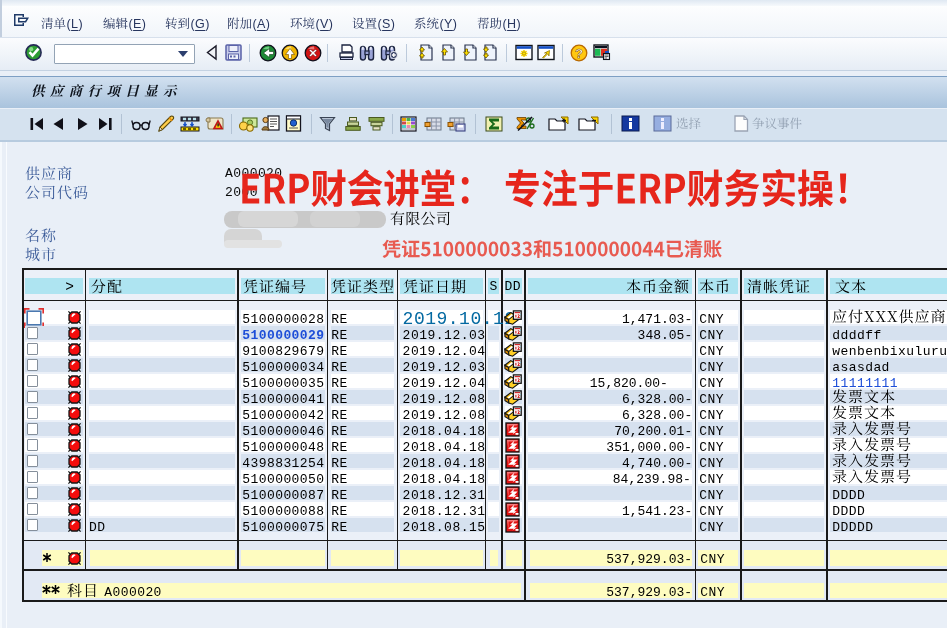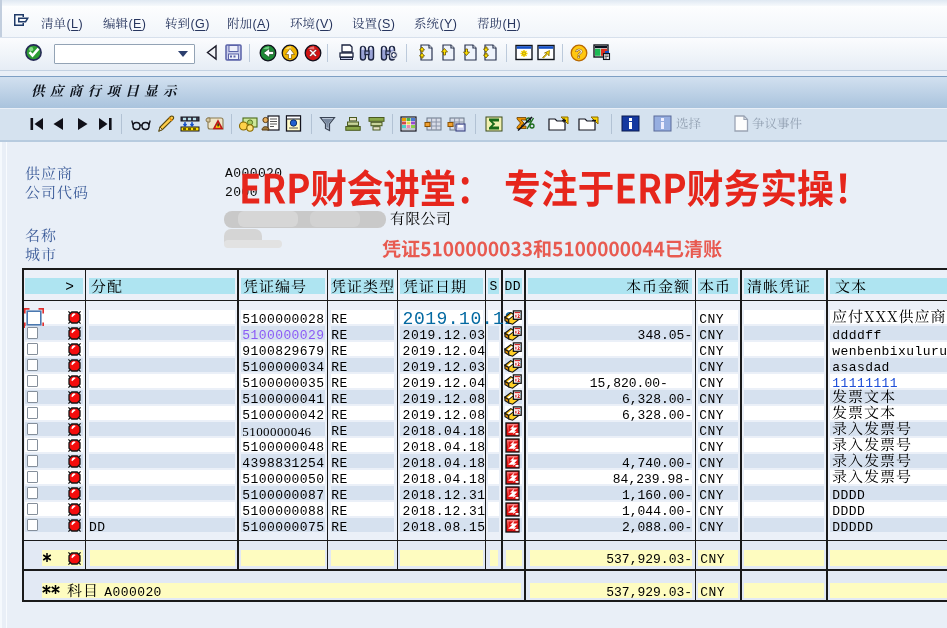--- a/index.html
+++ b/index.html
@@ -490,20 +490,21 @@
 <path d="M0.8 7.2 L6.8 2.6 10.4 4.8 4.6 9.6 Z" fill="#f5b800" stroke="#141414" stroke-width="1.1"></path>
 <path d="M0.8 7.2 L4.6 9.6 4.9 13 1 10.6 Z" fill="#d88a00" stroke="#141414" stroke-width="1.1"></path>
 <path d="M4.6 9.6 L10.4 4.8 15.4 7.6 15.2 9.2 8.6 14.2 4.9 13 Z" fill="#ffcf26" stroke="#141414" stroke-width="1.1"></path>
 <path d="M3.4 7.4 L7.6 4.1 9.3 5.2 5.2 8.5 Z" fill="#fff"></path>
 <rect x="9.4" y="0.9" width="7.8" height="8.4" fill="#fff" stroke="#141414" stroke-width="1.3"></rect>
 <rect x="10.6" y="2.1" width="5.4" height="1.1" fill="#cc1212"></rect>
 <path d="M11.9 4.7 v2.9" stroke="#cc1212" stroke-width="1.1"></path>
 <path d="M13.7 4.9 h1.3 q0.6 0.7 0 1.3 l-1.3 1.2 h2.1" stroke="#cc1212" stroke-width="1" fill="none"></path>
 <path d="M15.9 4.2 l0.8 0.8" stroke="#7ad0e8" stroke-width="1"></path>
 </svg>
+<div style="position:absolute;left:527.8px;top:312.0px;width:164.4px;text-align:right;font-family:'Liberation Mono',monospace;font-size:13px;color:#000;line-height:15px;white-space:pre;">1,471.03-</div>
 <div style="position:absolute;left:699.3px;top:312.0px;font-family:'Liberation Mono',monospace;font-size:13px;color:#000;letter-spacing:0.42px;font-weight:normal;line-height:15px;white-space:pre;">CNY</div>
 <svg style="position:absolute;left:832.4px;top:310.3px;overflow:visible" width="122" height="17" viewBox="0 0 122 17">
       <g transform="translate(0,12.00)">
         <path d="M7.154999999999999 -8.37 6.915 -8.28C7.59 -6.915 8.295 -4.83 8.235 -3.255C9.285 -2.19 10.185 -5.13 7.154999999999999 -8.37ZM4.4399999999999995 -7.6049999999999995 4.2 -7.515C4.935 -6.09 5.67 -3.915 5.595 -2.25C6.645 -1.14 7.574999999999999 -4.2 4.4399999999999995 -7.6049999999999995ZM6.825 -12.705 6.675 -12.57C7.26 -12.059999999999999 8.04 -11.16 8.295 -10.455C9.36 -9.84 10.035 -11.895 6.825 -12.705ZM13.305 -7.92 11.625 -8.504999999999999C11.174999999999999 -6.3149999999999995 10.185 -2.6999999999999997 9.195 -0.135H2.835L2.9699999999999998 0.315H13.785C13.995 0.315 14.129999999999999 0.24 14.174999999999999 0.075C13.68 -0.40499999999999997 12.87 -1.05 12.87 -1.05L12.15 -0.135H9.51C10.83 -2.5949999999999998 12.105 -5.76 12.735 -7.725C13.065 -7.694999999999999 13.245 -7.755 13.305 -7.92ZM13.035 -11.205 12.285 -10.245H3.48L2.34 -10.754999999999999V-6.39C2.34 -3.78 2.16 -1.1099999999999999 0.615 1.02L0.84 1.185C3.12 -0.8999999999999999 3.3 -3.96 3.3 -6.404999999999999V-9.81H13.995C14.205 -9.81 14.37 -9.885 14.399999999999999 -10.049999999999999C13.875 -10.53 13.035 -11.205 13.035 -11.205Z M21.805 -6.72 21.625 -6.614999999999999C22.42 -5.685 23.425 -4.215 23.695 -3.105C24.79 -2.28 25.555 -4.694999999999999 21.805 -6.72ZM26.755 -12.389999999999999V-8.7H20.665L20.785 -8.265H26.755V-0.525C26.755 -0.255 26.665 -0.135 26.29 -0.135C25.855 -0.135 23.62 -0.3 23.62 -0.3V-0.06C24.535 0.06 25.09 0.21 25.39 0.375C25.674999999999997 0.5549999999999999 25.78 0.7949999999999999 25.869999999999997 1.14C27.58 0.96 27.775 0.39 27.775 -0.435V-8.265H30.1C30.31 -8.265 30.46 -8.34 30.490000000000002 -8.504999999999999C30.025 -8.969999999999999 29.244999999999997 -9.629999999999999 29.244999999999997 -9.629999999999999L28.54 -8.7H27.775V-11.805C28.15 -11.865 28.285 -12.0 28.314999999999998 -12.225ZM19.975 -12.57C19.21 -9.66 17.83 -6.765 16.495 -4.935L16.705 -4.785C17.395 -5.444999999999999 18.055 -6.24 18.655 -7.154999999999999V1.17H18.835C19.21 1.17 19.63 0.9149999999999999 19.645 0.825V-7.935C19.9 -7.9799999999999995 20.035 -8.084999999999999 20.08 -8.219999999999999L19.45 -8.445C20.02 -9.48 20.53 -10.605 20.965 -11.775C21.295 -11.76 21.475 -11.895 21.55 -12.075Z M38.36 -10.469999999999999 39.905 -10.32 37.505 -6.33 35.135 -10.334999999999999 36.725 -10.469999999999999V-10.92H32.405V-10.469999999999999L33.68 -10.35L36.665 -5.325L33.635 -0.6L32.24 -0.44999999999999996V0.0H35.885V-0.44999999999999996L34.31 -0.615L36.935 -4.875L39.485 -0.585L37.91 -0.44999999999999996V0.0H42.26V-0.44999999999999996L40.925 -0.57L37.76 -5.925L40.565 -10.32L42.004999999999995 -10.469999999999999V-10.92H38.36Z M49.86 -10.469999999999999 51.405 -10.32 49.005 -6.33 46.635 -10.334999999999999 48.225 -10.469999999999999V-10.92H43.905V-10.469999999999999L45.18 -10.35L48.165 -5.325L45.135 -0.6L43.74 -0.44999999999999996V0.0H47.385V-0.44999999999999996L45.81 -0.615L48.435 -4.875L50.985 -0.585L49.41 -0.44999999999999996V0.0H53.76V-0.44999999999999996L52.425 -0.57L49.26 -5.925L52.065 -10.32L53.504999999999995 -10.469999999999999V-10.92H49.86Z M61.36 -10.469999999999999 62.905 -10.32 60.505 -6.33 58.135 -10.334999999999999 59.725 -10.469999999999999V-10.92H55.405V-10.469999999999999L56.68 -10.35L59.665 -5.325L56.635 -0.6L55.24 -0.44999999999999996V0.0H58.885V-0.44999999999999996L57.31 -0.615L59.935 -4.875L62.485 -0.585L60.91 -0.44999999999999996V0.0H65.26V-0.44999999999999996L63.925 -0.57L60.76 -5.925L63.565 -10.32L65.005 -10.469999999999999V-10.92H61.36Z M73.88 -3.21C73.265 -1.845 71.945 -0.09 70.475 0.99L70.625 1.185C72.41 0.32999999999999996 73.985 -1.1099999999999999 74.825 -2.3249999999999997C75.155 -2.265 75.28999999999999 -2.34 75.38 -2.4899999999999998ZM76.745 -3.0149999999999997 76.58 -2.88C77.735 -1.905 79.25 -0.24 79.73 1.02C81.02 1.8299999999999998 81.62 -0.975 76.745 -3.0149999999999997ZM77.03 -12.42V-8.85H74.12V-11.834999999999999C74.48 -11.895 74.63 -12.045 74.66 -12.254999999999999L73.145 -12.42V-8.85H71.03L71.15 -8.415H73.145V-4.425H70.67L70.79 -3.9749999999999996H80.72C80.93 -3.9749999999999996 81.08 -4.05 81.11 -4.215C80.645 -4.665 79.85 -5.31 79.85 -5.31L79.16 -4.425H78.02V-8.415H80.405C80.615 -8.415 80.765 -8.475 80.795 -8.64C80.315 -9.105 79.55 -9.719999999999999 79.55 -9.719999999999999L78.845 -8.85H78.02V-11.82C78.38 -11.879999999999999 78.515 -12.03 78.56 -12.24ZM74.12 -8.415H77.03V-4.425H74.12ZM70.415 -12.57C69.635 -9.66 68.27 -6.705 66.98 -4.845L67.19 -4.694999999999999C67.865 -5.385 68.525 -6.21 69.125 -7.154999999999999V1.17H69.305C69.68 1.17 70.085 0.9299999999999999 70.115 0.825V-7.8C70.355 -7.83 70.505 -7.92 70.565 -8.07L69.83 -8.34C70.43 -9.405 70.955 -10.575 71.39 -11.775C71.735 -11.76 71.915 -11.895 71.975 -12.075Z M89.655 -8.37 89.415 -8.28C90.09 -6.915 90.795 -4.83 90.735 -3.255C91.785 -2.19 92.685 -5.13 89.655 -8.37ZM86.94 -7.6049999999999995 86.7 -7.515C87.435 -6.09 88.17 -3.915 88.095 -2.25C89.145 -1.14 90.075 -4.2 86.94 -7.6049999999999995ZM89.325 -12.705 89.175 -12.57C89.76 -12.059999999999999 90.53999999999999 -11.16 90.795 -10.455C91.86 -9.84 92.535 -11.895 89.325 -12.705ZM95.805 -7.92 94.125 -8.504999999999999C93.675 -6.3149999999999995 92.685 -2.6999999999999997 91.695 -0.135H85.335L85.47 0.315H96.285C96.495 0.315 96.63 0.24 96.675 0.075C96.18 -0.40499999999999997 95.37 -1.05 95.37 -1.05L94.65 -0.135H92.01C93.33 -2.5949999999999998 94.605 -5.76 95.235 -7.725C95.565 -7.694999999999999 95.745 -7.755 95.805 -7.92ZM95.535 -11.205 94.785 -10.245H85.98L84.84 -10.754999999999999V-6.39C84.84 -3.78 84.66 -1.1099999999999999 83.115 1.02L83.34 1.185C85.62 -0.8999999999999999 85.8 -3.96 85.8 -6.404999999999999V-9.81H96.495C96.705 -9.81 96.87 -9.885 96.9 -10.049999999999999C96.375 -10.53 95.535 -11.205 95.535 -11.205Z M105.025 -12.69 104.875 -12.584999999999999C105.31 -12.195 105.835 -11.49 106.0 -10.934999999999999C106.945 -10.29 107.785 -12.135 105.025 -12.69ZM105.58 -6.569999999999999 104.32 -7.335C103.6 -6.12 102.655 -4.905 101.935 -4.2L102.115 -4.005C103.03 -4.575 104.095 -5.475 104.98 -6.42C105.265 -6.33 105.49 -6.435 105.58 -6.569999999999999ZM107.185 -7.154999999999999 107.02 -7.02C107.8 -6.375 108.865 -5.279999999999999 109.24 -4.484999999999999C110.275 -3.9 110.8 -5.925 107.185 -7.154999999999999ZM111.535 -11.715 110.77 -10.77H99.13L99.265 -10.334999999999999H112.555C112.765 -10.334999999999999 112.91499999999999 -10.41 112.96 -10.575C112.42 -11.07 111.535 -11.715 111.535 -11.715ZM102.73 -10.245 102.58 -10.125C103.06 -9.674999999999999 103.645 -8.865 103.81 -8.235C103.93 -8.16 104.035 -8.115 104.14 -8.1H101.56L100.495 -8.594999999999999V1.14H100.66C101.08 1.14 101.455 0.9149999999999999 101.455 0.7949999999999999V-7.6499999999999995H110.605V-0.32999999999999996C110.605 -0.09 110.53 0.0 110.245 0.0C109.93 0.0 108.4 -0.12 108.4 -0.12V0.12C109.09 0.195 109.465 0.315 109.69 0.48C109.9 0.63 109.96 0.8999999999999999 110.005 1.2C111.4 1.05 111.565 0.5549999999999999 111.565 -0.22499999999999998V-7.47C111.88 -7.529999999999999 112.135 -7.6499999999999995 112.225 -7.755L110.965 -8.715L110.455 -8.1H107.935C108.43 -8.565 108.955 -9.12 109.315 -9.555C109.63 -9.54 109.81 -9.674999999999999 109.885 -9.84L108.355 -10.245C108.13 -9.615 107.77 -8.745 107.425 -8.1H104.305C104.95 -8.205 105.07 -9.6 102.73 -10.245ZM107.62 -1.605H104.425V-4.08H107.62ZM104.425 -0.46499999999999997V-1.155H107.62V-0.435H107.755C108.055 -0.435 108.535 -0.63 108.55 -0.705V-4.005C108.775 -4.02 108.97 -4.125 109.045 -4.2299999999999995L107.995 -5.04L107.5 -4.53H104.5L103.51 -4.9799999999999995V-0.15H103.66C104.035 -0.15 104.425 -0.375 104.425 -0.46499999999999997Z M115.145 -3.63H119.03V-4.395H115.145Z" fill="#000"></path>
       </g>
     </svg>
 <div style="position:absolute;left:25.0px;top:326.1px;width:57.5px;height:14.3px;background:#d6e1ef;"></div>
 <div style="position:absolute;left:88.5px;top:326.1px;width:146.5px;height:14.3px;background:#d6e1ef;"></div>
 <div style="position:absolute;left:241.0px;top:326.1px;width:83.5px;height:14.3px;background:#d6e1ef;"></div>
 <div style="position:absolute;left:330.5px;top:326.1px;width:63.5px;height:14.3px;background:#d6e1ef;"></div>
@@ -515,21 +516,21 @@
 <div style="position:absolute;left:743.8px;top:326.1px;width:80.40000000000009px;height:14.3px;background:#d6e1ef;"></div>
 <div style="position:absolute;left:830.3px;top:326.1px;width:116.70000000000005px;height:14.3px;background:#d6e1ef;"></div>
 <div style="position:absolute;left:26.5px;top:327.40000000000003px;width:11.5px;height:11.5px;background:#fff;border:1.4px solid #858f9b;border-radius:1px;"></div>
 <svg style="position:absolute;left:66.5px;top:326.40000000000003px" width="15" height="15" viewBox="0 0 15 15">
 <g stroke="#181818" stroke-width="1.2">
 <path d="M1.4 1.4 L3.5 3.5 M13.6 1.4 L11.5 3.5 M1.4 13.6 L3.5 11.5 M13.6 13.6 L11.5 11.5"></path>
       </g>
 <path d="M4.8 2 h5.4 l2.8 2.8 v5.4 l-2.8 2.8 H4.8 L2 10.2 V4.8 Z" fill="#f50d0d" stroke="#141414" stroke-width="1.3"></path>
 <path d="M4.4 6.2 a3.6 3.6 0 0 1 2.6-2.9 l1.7 0.6 -3.6 3.4 Z" fill="#fff"></path>
 </svg>
-<div style="position:absolute;left:242.3px;top:328.0px;font-family:'Liberation Mono',monospace;font-size:13px;color:#8b5cf6;letter-spacing:0.42px;font-weight:normal;line-height:15px;white-space:pre;">5100000029</div>
+<div style="position:absolute;left:242.3px;top:328.0px;font-family:'Liberation Mono',monospace;font-size:13px;color:#1d4ed8;letter-spacing:0.42px;font-weight:bold;line-height:15px;white-space:pre;">5100000029</div>
 <div style="position:absolute;left:331.3px;top:328.0px;font-family:'Liberation Mono',monospace;font-size:13px;color:#000;letter-spacing:0.42px;font-weight:normal;line-height:15px;white-space:pre;">RE</div>
 <div style="position:absolute;left:402.6px;top:328.0px;font-family:'Liberation Mono',monospace;font-size:13px;color:#000;letter-spacing:0.5px;font-weight:normal;line-height:15px;white-space:pre;">2019.12.03</div>
 <svg style="position:absolute;left:503.5px;top:326.1px" width="18" height="15" viewBox="0 0 18 15">
 <path d="M0.8 7.2 L6.8 2.6 10.4 4.8 4.6 9.6 Z" fill="#f5b800" stroke="#141414" stroke-width="1.1"></path>
 <path d="M0.8 7.2 L4.6 9.6 4.9 13 1 10.6 Z" fill="#d88a00" stroke="#141414" stroke-width="1.1"></path>
 <path d="M4.6 9.6 L10.4 4.8 15.4 7.6 15.2 9.2 8.6 14.2 4.9 13 Z" fill="#ffcf26" stroke="#141414" stroke-width="1.1"></path>
 <path d="M3.4 7.4 L7.6 4.1 9.3 5.2 5.2 8.5 Z" fill="#fff"></path>
 <rect x="9.4" y="0.9" width="7.8" height="8.4" fill="#fff" stroke="#141414" stroke-width="1.3"></rect>
 <rect x="10.6" y="2.1" width="5.4" height="1.1" fill="#cc1212"></rect>
 <path d="M11.9 4.7 v2.9" stroke="#cc1212" stroke-width="1.1"></path>
@@ -737,29 +738,30 @@
 <div style="position:absolute;left:743.8px;top:422.1px;width:80.40000000000009px;height:14.3px;background:#d6e1ef;"></div>
 <div style="position:absolute;left:830.3px;top:422.1px;width:116.70000000000005px;height:14.3px;background:#d6e1ef;"></div>
 <div style="position:absolute;left:26.5px;top:423.40000000000003px;width:11.5px;height:11.5px;background:#fff;border:1.4px solid #858f9b;border-radius:1px;"></div>
 <svg style="position:absolute;left:66.5px;top:422.40000000000003px" width="15" height="15" viewBox="0 0 15 15">
 <g stroke="#181818" stroke-width="1.2">
 <path d="M1.4 1.4 L3.5 3.5 M13.6 1.4 L11.5 3.5 M1.4 13.6 L3.5 11.5 M13.6 13.6 L11.5 11.5"></path>
       </g>
 <path d="M4.8 2 h5.4 l2.8 2.8 v5.4 l-2.8 2.8 H4.8 L2 10.2 V4.8 Z" fill="#f50d0d" stroke="#141414" stroke-width="1.3"></path>
 <path d="M4.4 6.2 a3.6 3.6 0 0 1 2.6-2.9 l1.7 0.6 -3.6 3.4 Z" fill="#fff"></path>
 </svg>
-<div style="position:absolute;left:242.3px;top:424.0px;font-family:Liberation Serif, serif;font-size:13px;color:#000;letter-spacing:0.42px;font-weight:normal;line-height:15px;white-space:pre;">5100000046</div>
+<div style="position:absolute;left:242.3px;top:424.0px;font-family:Liberation Mono, monospace;font-size:13px;color:#000;letter-spacing:0.42px;font-weight:normal;line-height:15px;white-space:pre;">5100000046</div>
 <div style="position:absolute;left:331.3px;top:424.0px;font-family:'Liberation Mono',monospace;font-size:13px;color:#000;letter-spacing:0.42px;font-weight:normal;line-height:15px;white-space:pre;">RE</div>
 <div style="position:absolute;left:402.6px;top:424.0px;font-family:'Liberation Mono',monospace;font-size:13px;color:#000;letter-spacing:0.5px;font-weight:normal;line-height:15px;white-space:pre;">2018.04.18</div>
 <svg style="position:absolute;left:504.5px;top:422.1px" width="15" height="15" viewBox="0 0 15 15">
 <rect x="1" y="1" width="13" height="13" fill="#e01212" stroke="#101010" stroke-width="1.3"></rect>
 <path d="M2 2 h11 l-1.5 1.5 h-8 v8 Z" fill="#f47a7a"></path>
 <path d="M9.5 2.5 L5 6.8 H7.4 L3.2 10.8 H8.8 L7.4 12.6 11.8 9.2 H9.2 L12.6 5.4 H8.2 Z" fill="#fff"></path>
 <rect x="10.5" y="11" width="3" height="1.8" fill="#fff"></rect>
 </svg>
+<div style="position:absolute;left:527.8px;top:424.0px;width:164.4px;text-align:right;font-family:'Liberation Mono',monospace;font-size:13px;color:#000;line-height:15px;white-space:pre;">70,200.01-</div>
 <div style="position:absolute;left:699.3px;top:424.0px;font-family:'Liberation Mono',monospace;font-size:13px;color:#000;letter-spacing:0.42px;font-weight:normal;line-height:15px;white-space:pre;">CNY</div>
 <svg style="position:absolute;left:832.4px;top:422.3px;overflow:visible" width="82" height="17" viewBox="0 0 82 17">
       <g transform="translate(0,12.00)">
         <path d="M2.685 -6.1499999999999995 2.5349999999999997 -6.015C3.315 -5.444999999999999 4.305 -4.41 4.6049999999999995 -3.5999999999999996C5.7 -2.94 6.33 -5.175 2.685 -6.1499999999999995ZM13.049999999999999 -8.07 12.315 -7.185H11.325L11.504999999999999 -11.25C11.775 -11.28 11.895 -11.325 12.0 -11.445L10.905 -12.344999999999999L10.395 -11.775H2.5349999999999997L2.67 -11.34H10.5L10.41 -9.51H2.9699999999999998L3.105 -9.06H10.379999999999999L10.29 -7.185H0.63L0.765 -6.734999999999999H6.975V-3.84C4.365 -2.625 1.875 -1.53 0.8099999999999999 -1.14L1.74 -0.015C1.8599999999999999 -0.09 1.9649999999999999 -0.24 1.98 -0.42C4.109999999999999 -1.65 5.745 -2.67 6.975 -3.465V-0.3C6.975 -0.09 6.8999999999999995 -0.015 6.614999999999999 -0.015C6.3 -0.015 4.694999999999999 -0.12 4.694999999999999 -0.12V0.12C5.415 0.18 5.805 0.315 6.045 0.46499999999999997C6.24 0.63 6.345 0.8999999999999999 6.359999999999999 1.2C7.77 1.05 7.949999999999999 0.495 7.949999999999999 -0.27V-6.194999999999999C9.03 -2.79 11.07 -1.035 13.5 0.195C13.65 -0.27 13.965 -0.585 14.354999999999999 -0.6599999999999999L14.385 -0.8099999999999999C12.854999999999999 -1.3499999999999999 11.219999999999999 -2.175 9.945 -3.4949999999999997C10.95 -4.035 12.014999999999999 -4.755 12.645 -5.295C12.975 -5.205 13.094999999999999 -5.265 13.215 -5.3999999999999995L11.955 -6.18C11.475 -5.505 10.545 -4.5 9.705 -3.75C8.985 -4.56 8.385 -5.535 7.9799999999999995 -6.734999999999999H13.995C14.205 -6.734999999999999 14.34 -6.81 14.385 -6.975C13.875 -7.455 13.049999999999999 -8.07 13.049999999999999 -8.07Z M23.05 -10.469999999999999 23.11 -10.08C22.240000000000002 -5.31 19.765 -1.395 16.525 1.005L16.735 1.2149999999999999C20.095 -0.855 22.54 -4.095 23.62 -7.635C24.655 -3.735 26.619999999999997 -0.495 29.365000000000002 1.17C29.515 0.705 30.009999999999998 0.345 30.595 0.345L30.655 0.135C26.86 -1.6199999999999999 24.4 -5.7749999999999995 23.634999999999998 -10.5C23.439999999999998 -11.28 22.314999999999998 -11.969999999999999 21.16 -12.6C21.009999999999998 -12.42 20.695 -11.91 20.575 -11.7C21.64 -11.355 22.96 -10.905 23.05 -10.469999999999999Z M41.36 -12.135 41.21 -12.014999999999999C41.885 -11.4 42.769999999999996 -10.35 43.025 -9.525C44.12 -8.79 44.885 -11.025 41.36 -12.135ZM44.915 -9.465 44.18 -8.565H38.63C38.93 -9.69 39.155 -10.86 39.32 -12.014999999999999C39.65 -12.03 39.845 -12.15 39.905 -12.389999999999999L38.3 -12.69C38.15 -11.309999999999999 37.925 -9.915 37.595 -8.565H34.955C35.255 -9.315 35.63 -10.334999999999999 35.84 -10.98C36.185 -10.92 36.365 -11.04 36.44 -11.219999999999999L34.94 -11.76C34.745 -11.055 34.295 -9.69 33.935 -8.79C33.695 -8.715 33.44 -8.61 33.275 -8.504999999999999L34.4 -7.6049999999999995L34.91 -8.115H37.475C36.59 -4.785 35.03 -1.7249999999999999 32.45 0.3L32.645 0.44999999999999996C34.895 -0.945 36.41 -2.94 37.46 -5.234999999999999C37.85 -4.05 38.51 -2.835 39.8 -1.71C38.405 -0.54 36.59 0.345 34.325 0.945L34.445 1.2C36.965 0.72 38.9 -0.105 40.4 -1.23C41.57 -0.375 43.16 0.42 45.35 1.095C45.47 0.5549999999999999 45.86 0.39 46.4 0.32999999999999996L46.43 0.16499999999999998C44.135 -0.39 42.41 -1.065 41.12 -1.815C42.305 -2.895 43.16 -4.2 43.79 -5.715C44.15 -5.745 44.315 -5.76 44.435 -5.895L43.355000000000004 -6.93L42.665 -6.3149999999999995H37.91C38.135 -6.8999999999999995 38.33 -7.5 38.51 -8.115H45.845C46.04 -8.115 46.19 -8.19 46.235 -8.355C45.74 -8.834999999999999 44.915 -9.465 44.915 -9.465ZM37.73 -5.865H42.68C42.17 -4.484999999999999 41.42 -3.2849999999999997 40.4 -2.265C38.855 -3.315 38.06 -4.484999999999999 37.655 -5.654999999999999Z M50.79 -5.37 50.91 -4.92H60.03C60.254999999999995 -4.92 60.39 -4.995 60.435 -5.16C59.94 -5.58 59.19 -6.165 59.19 -6.165L58.515 -5.37ZM57.69 -2.28 57.555 -2.1149999999999998C58.665 -1.515 60.18 -0.375 60.735 0.5549999999999999C61.98 1.065 62.205 -1.4549999999999998 57.69 -2.28ZM52.2 -2.46C51.54 -1.4549999999999998 50.19 -0.16499999999999998 48.855 0.57L49.005 0.78C50.58 0.255 52.155 -0.705 52.995 -1.575C53.325 -1.5 53.46 -1.56 53.55 -1.6949999999999998ZM50.25 -9.735V-5.7749999999999995H50.385C50.79 -5.7749999999999995 51.21 -6.0 51.21 -6.075V-6.705H59.805V-6.12H59.955C60.285 -6.12 60.765 -6.345 60.78 -6.435V-9.105C61.08 -9.165 61.32 -9.299999999999999 61.425 -9.42L60.21 -10.334999999999999L59.655 -9.735H57.555V-11.28H61.62C61.845 -11.28 61.98 -11.355 62.025 -11.504999999999999C61.515 -11.955 60.69 -12.57 60.69 -12.57L59.985 -11.7H49.095L49.215 -11.28H53.385V-9.735H51.315L50.25 -10.215ZM54.3 -11.28H56.625V-9.735H54.3ZM53.385 -7.154999999999999H51.21V-9.299999999999999H53.385ZM54.3 -7.154999999999999V-9.299999999999999H56.625V-7.154999999999999ZM57.555 -7.154999999999999V-9.299999999999999H59.805V-7.154999999999999ZM48.99 -3.435 49.11 -3.0H55.05V-0.255C55.05 -0.075 54.975 0.0 54.705 0.0C54.39 0.0 52.86 -0.105 52.86 -0.105V0.12C53.55 0.21 53.94 0.315 54.15 0.46499999999999997C54.36 0.63 54.42 0.885 54.45 1.185C55.845 1.035 56.04 0.51 56.04 -0.24V-3.0H61.74C61.935 -3.0 62.085 -3.0749999999999997 62.129999999999995 -3.2399999999999998C61.605 -3.69 60.81 -4.305 60.81 -4.305L60.09 -3.435Z M77.065 -7.154999999999999 76.345 -6.24H64.705L64.84 -5.79H68.41C68.23 -5.265 67.915 -4.53 67.66 -3.96C67.405 -3.885 67.135 -3.78 66.955 -3.675L68.02 -2.8049999999999997L68.5 -3.3H75.205C74.935 -1.77 74.485 -0.46499999999999997 74.05 -0.16499999999999998C73.87 -0.045 73.72 -0.015 73.42 -0.015C73.045 -0.015 71.65 -0.135 70.855 -0.21L70.84 0.06C71.545 0.15 72.295 0.32999999999999996 72.565 0.48C72.805 0.645 72.865 0.885 72.865 1.17C73.585 1.17 74.17 1.005 74.605 0.735C75.325 0.21 75.925 -1.365 76.16499999999999 -3.1799999999999997C76.495 -3.21 76.69 -3.2849999999999997 76.78 -3.3899999999999997L75.685 -4.32L75.1 -3.735H68.575C68.875 -4.35 69.22 -5.1899999999999995 69.46 -5.79H77.965C78.175 -5.79 78.34 -5.865 78.37 -6.029999999999999C77.875 -6.51 77.065 -7.154999999999999 77.065 -7.154999999999999ZM68.245 -7.35V-7.9799999999999995H74.8V-7.26H74.95C75.28 -7.26 75.775 -7.455 75.78999999999999 -7.56V-11.174999999999999C76.09 -11.235 76.33 -11.355 76.435 -11.475L75.205 -12.42L74.65 -11.805H68.335L67.27 -12.285V-7.005H67.42C67.825 -7.005 68.245 -7.245 68.245 -7.35ZM74.8 -11.355V-8.43H68.245V-11.355Z" fill="#000"></path>
       </g>
     </svg>
 <div style="position:absolute;left:25.0px;top:438.1px;width:57.5px;height:14.3px;background:#ffffff;"></div>
 <div style="position:absolute;left:88.5px;top:438.1px;width:146.5px;height:14.3px;background:#ffffff;"></div>
 <div style="position:absolute;left:241.0px;top:438.1px;width:83.5px;height:14.3px;background:#ffffff;"></div>
 <div style="position:absolute;left:330.5px;top:438.1px;width:63.5px;height:14.3px;background:#ffffff;"></div>
@@ -780,20 +782,21 @@
 </svg>
 <div style="position:absolute;left:242.3px;top:440.0px;font-family:'Liberation Mono',monospace;font-size:13px;color:#000;letter-spacing:0.42px;font-weight:normal;line-height:15px;white-space:pre;">5100000048</div>
 <div style="position:absolute;left:331.3px;top:440.0px;font-family:'Liberation Mono',monospace;font-size:13px;color:#000;letter-spacing:0.42px;font-weight:normal;line-height:15px;white-space:pre;">RE</div>
 <div style="position:absolute;left:402.6px;top:440.0px;font-family:'Liberation Mono',monospace;font-size:13px;color:#000;letter-spacing:0.5px;font-weight:normal;line-height:15px;white-space:pre;">2018.04.18</div>
 <svg style="position:absolute;left:504.5px;top:438.1px" width="15" height="15" viewBox="0 0 15 15">
 <rect x="1" y="1" width="13" height="13" fill="#e01212" stroke="#101010" stroke-width="1.3"></rect>
 <path d="M2 2 h11 l-1.5 1.5 h-8 v8 Z" fill="#f47a7a"></path>
 <path d="M9.5 2.5 L5 6.8 H7.4 L3.2 10.8 H8.8 L7.4 12.6 11.8 9.2 H9.2 L12.6 5.4 H8.2 Z" fill="#fff"></path>
 <rect x="10.5" y="11" width="3" height="1.8" fill="#fff"></rect>
 </svg>
+<div style="position:absolute;left:527.8px;top:440.0px;width:164.4px;text-align:right;font-family:'Liberation Mono',monospace;font-size:13px;color:#000;line-height:15px;white-space:pre;">351,000.00-</div>
 <div style="position:absolute;left:699.3px;top:440.0px;font-family:'Liberation Mono',monospace;font-size:13px;color:#000;letter-spacing:0.42px;font-weight:normal;line-height:15px;white-space:pre;">CNY</div>
 <svg style="position:absolute;left:832.4px;top:438.3px;overflow:visible" width="82" height="17" viewBox="0 0 82 17">
       <g transform="translate(0,12.00)">
         <path d="M2.685 -6.1499999999999995 2.5349999999999997 -6.015C3.315 -5.444999999999999 4.305 -4.41 4.6049999999999995 -3.5999999999999996C5.7 -2.94 6.33 -5.175 2.685 -6.1499999999999995ZM13.049999999999999 -8.07 12.315 -7.185H11.325L11.504999999999999 -11.25C11.775 -11.28 11.895 -11.325 12.0 -11.445L10.905 -12.344999999999999L10.395 -11.775H2.5349999999999997L2.67 -11.34H10.5L10.41 -9.51H2.9699999999999998L3.105 -9.06H10.379999999999999L10.29 -7.185H0.63L0.765 -6.734999999999999H6.975V-3.84C4.365 -2.625 1.875 -1.53 0.8099999999999999 -1.14L1.74 -0.015C1.8599999999999999 -0.09 1.9649999999999999 -0.24 1.98 -0.42C4.109999999999999 -1.65 5.745 -2.67 6.975 -3.465V-0.3C6.975 -0.09 6.8999999999999995 -0.015 6.614999999999999 -0.015C6.3 -0.015 4.694999999999999 -0.12 4.694999999999999 -0.12V0.12C5.415 0.18 5.805 0.315 6.045 0.46499999999999997C6.24 0.63 6.345 0.8999999999999999 6.359999999999999 1.2C7.77 1.05 7.949999999999999 0.495 7.949999999999999 -0.27V-6.194999999999999C9.03 -2.79 11.07 -1.035 13.5 0.195C13.65 -0.27 13.965 -0.585 14.354999999999999 -0.6599999999999999L14.385 -0.8099999999999999C12.854999999999999 -1.3499999999999999 11.219999999999999 -2.175 9.945 -3.4949999999999997C10.95 -4.035 12.014999999999999 -4.755 12.645 -5.295C12.975 -5.205 13.094999999999999 -5.265 13.215 -5.3999999999999995L11.955 -6.18C11.475 -5.505 10.545 -4.5 9.705 -3.75C8.985 -4.56 8.385 -5.535 7.9799999999999995 -6.734999999999999H13.995C14.205 -6.734999999999999 14.34 -6.81 14.385 -6.975C13.875 -7.455 13.049999999999999 -8.07 13.049999999999999 -8.07Z M23.05 -10.469999999999999 23.11 -10.08C22.240000000000002 -5.31 19.765 -1.395 16.525 1.005L16.735 1.2149999999999999C20.095 -0.855 22.54 -4.095 23.62 -7.635C24.655 -3.735 26.619999999999997 -0.495 29.365000000000002 1.17C29.515 0.705 30.009999999999998 0.345 30.595 0.345L30.655 0.135C26.86 -1.6199999999999999 24.4 -5.7749999999999995 23.634999999999998 -10.5C23.439999999999998 -11.28 22.314999999999998 -11.969999999999999 21.16 -12.6C21.009999999999998 -12.42 20.695 -11.91 20.575 -11.7C21.64 -11.355 22.96 -10.905 23.05 -10.469999999999999Z M41.36 -12.135 41.21 -12.014999999999999C41.885 -11.4 42.769999999999996 -10.35 43.025 -9.525C44.12 -8.79 44.885 -11.025 41.36 -12.135ZM44.915 -9.465 44.18 -8.565H38.63C38.93 -9.69 39.155 -10.86 39.32 -12.014999999999999C39.65 -12.03 39.845 -12.15 39.905 -12.389999999999999L38.3 -12.69C38.15 -11.309999999999999 37.925 -9.915 37.595 -8.565H34.955C35.255 -9.315 35.63 -10.334999999999999 35.84 -10.98C36.185 -10.92 36.365 -11.04 36.44 -11.219999999999999L34.94 -11.76C34.745 -11.055 34.295 -9.69 33.935 -8.79C33.695 -8.715 33.44 -8.61 33.275 -8.504999999999999L34.4 -7.6049999999999995L34.91 -8.115H37.475C36.59 -4.785 35.03 -1.7249999999999999 32.45 0.3L32.645 0.44999999999999996C34.895 -0.945 36.41 -2.94 37.46 -5.234999999999999C37.85 -4.05 38.51 -2.835 39.8 -1.71C38.405 -0.54 36.59 0.345 34.325 0.945L34.445 1.2C36.965 0.72 38.9 -0.105 40.4 -1.23C41.57 -0.375 43.16 0.42 45.35 1.095C45.47 0.5549999999999999 45.86 0.39 46.4 0.32999999999999996L46.43 0.16499999999999998C44.135 -0.39 42.41 -1.065 41.12 -1.815C42.305 -2.895 43.16 -4.2 43.79 -5.715C44.15 -5.745 44.315 -5.76 44.435 -5.895L43.355000000000004 -6.93L42.665 -6.3149999999999995H37.91C38.135 -6.8999999999999995 38.33 -7.5 38.51 -8.115H45.845C46.04 -8.115 46.19 -8.19 46.235 -8.355C45.74 -8.834999999999999 44.915 -9.465 44.915 -9.465ZM37.73 -5.865H42.68C42.17 -4.484999999999999 41.42 -3.2849999999999997 40.4 -2.265C38.855 -3.315 38.06 -4.484999999999999 37.655 -5.654999999999999Z M50.79 -5.37 50.91 -4.92H60.03C60.254999999999995 -4.92 60.39 -4.995 60.435 -5.16C59.94 -5.58 59.19 -6.165 59.19 -6.165L58.515 -5.37ZM57.69 -2.28 57.555 -2.1149999999999998C58.665 -1.515 60.18 -0.375 60.735 0.5549999999999999C61.98 1.065 62.205 -1.4549999999999998 57.69 -2.28ZM52.2 -2.46C51.54 -1.4549999999999998 50.19 -0.16499999999999998 48.855 0.57L49.005 0.78C50.58 0.255 52.155 -0.705 52.995 -1.575C53.325 -1.5 53.46 -1.56 53.55 -1.6949999999999998ZM50.25 -9.735V-5.7749999999999995H50.385C50.79 -5.7749999999999995 51.21 -6.0 51.21 -6.075V-6.705H59.805V-6.12H59.955C60.285 -6.12 60.765 -6.345 60.78 -6.435V-9.105C61.08 -9.165 61.32 -9.299999999999999 61.425 -9.42L60.21 -10.334999999999999L59.655 -9.735H57.555V-11.28H61.62C61.845 -11.28 61.98 -11.355 62.025 -11.504999999999999C61.515 -11.955 60.69 -12.57 60.69 -12.57L59.985 -11.7H49.095L49.215 -11.28H53.385V-9.735H51.315L50.25 -10.215ZM54.3 -11.28H56.625V-9.735H54.3ZM53.385 -7.154999999999999H51.21V-9.299999999999999H53.385ZM54.3 -7.154999999999999V-9.299999999999999H56.625V-7.154999999999999ZM57.555 -7.154999999999999V-9.299999999999999H59.805V-7.154999999999999ZM48.99 -3.435 49.11 -3.0H55.05V-0.255C55.05 -0.075 54.975 0.0 54.705 0.0C54.39 0.0 52.86 -0.105 52.86 -0.105V0.12C53.55 0.21 53.94 0.315 54.15 0.46499999999999997C54.36 0.63 54.42 0.885 54.45 1.185C55.845 1.035 56.04 0.51 56.04 -0.24V-3.0H61.74C61.935 -3.0 62.085 -3.0749999999999997 62.129999999999995 -3.2399999999999998C61.605 -3.69 60.81 -4.305 60.81 -4.305L60.09 -3.435Z M77.065 -7.154999999999999 76.345 -6.24H64.705L64.84 -5.79H68.41C68.23 -5.265 67.915 -4.53 67.66 -3.96C67.405 -3.885 67.135 -3.78 66.955 -3.675L68.02 -2.8049999999999997L68.5 -3.3H75.205C74.935 -1.77 74.485 -0.46499999999999997 74.05 -0.16499999999999998C73.87 -0.045 73.72 -0.015 73.42 -0.015C73.045 -0.015 71.65 -0.135 70.855 -0.21L70.84 0.06C71.545 0.15 72.295 0.32999999999999996 72.565 0.48C72.805 0.645 72.865 0.885 72.865 1.17C73.585 1.17 74.17 1.005 74.605 0.735C75.325 0.21 75.925 -1.365 76.16499999999999 -3.1799999999999997C76.495 -3.21 76.69 -3.2849999999999997 76.78 -3.3899999999999997L75.685 -4.32L75.1 -3.735H68.575C68.875 -4.35 69.22 -5.1899999999999995 69.46 -5.79H77.965C78.175 -5.79 78.34 -5.865 78.37 -6.029999999999999C77.875 -6.51 77.065 -7.154999999999999 77.065 -7.154999999999999ZM68.245 -7.35V-7.9799999999999995H74.8V-7.26H74.95C75.28 -7.26 75.775 -7.455 75.78999999999999 -7.56V-11.174999999999999C76.09 -11.235 76.33 -11.355 76.435 -11.475L75.205 -12.42L74.65 -11.805H68.335L67.27 -12.285V-7.005H67.42C67.825 -7.005 68.245 -7.245 68.245 -7.35ZM74.8 -11.355V-8.43H68.245V-11.355Z" fill="#000"></path>
       </g>
     </svg>
 <div style="position:absolute;left:25.0px;top:454.1px;width:57.5px;height:14.3px;background:#d6e1ef;"></div>
 <div style="position:absolute;left:88.5px;top:454.1px;width:146.5px;height:14.3px;background:#d6e1ef;"></div>
 <div style="position:absolute;left:241.0px;top:454.1px;width:83.5px;height:14.3px;background:#d6e1ef;"></div>
 <div style="position:absolute;left:330.5px;top:454.1px;width:63.5px;height:14.3px;background:#d6e1ef;"></div>
@@ -884,21 +887,20 @@
 </svg>
 <div style="position:absolute;left:242.3px;top:488.0px;font-family:'Liberation Mono',monospace;font-size:13px;color:#000;letter-spacing:0.42px;font-weight:normal;line-height:15px;white-space:pre;">5100000087</div>
 <div style="position:absolute;left:331.3px;top:488.0px;font-family:'Liberation Mono',monospace;font-size:13px;color:#000;letter-spacing:0.42px;font-weight:normal;line-height:15px;white-space:pre;">RE</div>
 <div style="position:absolute;left:402.6px;top:488.0px;font-family:'Liberation Mono',monospace;font-size:13px;color:#000;letter-spacing:0.5px;font-weight:normal;line-height:15px;white-space:pre;">2018.12.31</div>
 <svg style="position:absolute;left:504.5px;top:486.1px" width="15" height="15" viewBox="0 0 15 15">
 <rect x="1" y="1" width="13" height="13" fill="#e01212" stroke="#101010" stroke-width="1.3"></rect>
 <path d="M2 2 h11 l-1.5 1.5 h-8 v8 Z" fill="#f47a7a"></path>
 <path d="M9.5 2.5 L5 6.8 H7.4 L3.2 10.8 H8.8 L7.4 12.6 11.8 9.2 H9.2 L12.6 5.4 H8.2 Z" fill="#fff"></path>
 <rect x="10.5" y="11" width="3" height="1.8" fill="#fff"></rect>
 </svg>
-<div style="position:absolute;left:527.8px;top:488.0px;width:164.4px;text-align:right;font-family:'Liberation Mono',monospace;font-size:13px;color:#000;line-height:15px;white-space:pre;">1,160.00-</div>
 <div style="position:absolute;left:699.3px;top:488.0px;font-family:'Liberation Mono',monospace;font-size:13px;color:#000;letter-spacing:0.42px;font-weight:normal;line-height:15px;white-space:pre;">CNY</div>
 <div style="position:absolute;left:832.3px;top:488.0px;font-family:'Liberation Mono',monospace;font-size:13px;color:#000;letter-spacing:0.42px;font-weight:normal;line-height:15px;white-space:pre;">DDDD</div>
 <div style="position:absolute;left:25.0px;top:502.1px;width:57.5px;height:14.3px;background:#ffffff;"></div>
 <div style="position:absolute;left:88.5px;top:502.1px;width:146.5px;height:14.3px;background:#ffffff;"></div>
 <div style="position:absolute;left:241.0px;top:502.1px;width:83.5px;height:14.3px;background:#ffffff;"></div>
 <div style="position:absolute;left:330.5px;top:502.1px;width:63.5px;height:14.3px;background:#ffffff;"></div>
 <div style="position:absolute;left:400.0px;top:502.1px;width:82.5px;height:14.3px;background:#ffffff;"></div>
 <div style="position:absolute;left:487.5px;top:502.1px;width:11.5px;height:14.3px;background:#ffffff;"></div>
 <div style="position:absolute;left:504.5px;top:502.1px;width:17.299999999999955px;height:14.3px;background:#ffffff;"></div>
 <div style="position:absolute;left:527.8px;top:502.1px;width:164.70000000000005px;height:14.3px;background:#ffffff;"></div>
@@ -915,21 +917,21 @@
 </svg>
 <div style="position:absolute;left:242.3px;top:504.0px;font-family:'Liberation Mono',monospace;font-size:13px;color:#000;letter-spacing:0.42px;font-weight:normal;line-height:15px;white-space:pre;">5100000088</div>
 <div style="position:absolute;left:331.3px;top:504.0px;font-family:'Liberation Mono',monospace;font-size:13px;color:#000;letter-spacing:0.42px;font-weight:normal;line-height:15px;white-space:pre;">RE</div>
 <div style="position:absolute;left:402.6px;top:504.0px;font-family:'Liberation Mono',monospace;font-size:13px;color:#000;letter-spacing:0.5px;font-weight:normal;line-height:15px;white-space:pre;">2018.12.31</div>
 <svg style="position:absolute;left:504.5px;top:502.1px" width="15" height="15" viewBox="0 0 15 15">
 <rect x="1" y="1" width="13" height="13" fill="#e01212" stroke="#101010" stroke-width="1.3"></rect>
 <path d="M2 2 h11 l-1.5 1.5 h-8 v8 Z" fill="#f47a7a"></path>
 <path d="M9.5 2.5 L5 6.8 H7.4 L3.2 10.8 H8.8 L7.4 12.6 11.8 9.2 H9.2 L12.6 5.4 H8.2 Z" fill="#fff"></path>
 <rect x="10.5" y="11" width="3" height="1.8" fill="#fff"></rect>
 </svg>
-<div style="position:absolute;left:527.8px;top:504.0px;width:164.4px;text-align:right;font-family:'Liberation Mono',monospace;font-size:13px;color:#000;line-height:15px;white-space:pre;">1,044.00-</div>
+<div style="position:absolute;left:527.8px;top:504.0px;width:164.4px;text-align:right;font-family:'Liberation Mono',monospace;font-size:13px;color:#000;line-height:15px;white-space:pre;">1,541.23-</div>
 <div style="position:absolute;left:699.3px;top:504.0px;font-family:'Liberation Mono',monospace;font-size:13px;color:#000;letter-spacing:0.42px;font-weight:normal;line-height:15px;white-space:pre;">CNY</div>
 <div style="position:absolute;left:832.3px;top:504.0px;font-family:'Liberation Mono',monospace;font-size:13px;color:#000;letter-spacing:0.42px;font-weight:normal;line-height:15px;white-space:pre;">DDDD</div>
 <div style="position:absolute;left:25.0px;top:518.0999999999999px;width:57.5px;height:14.3px;background:#d6e1ef;"></div>
 <div style="position:absolute;left:88.5px;top:518.0999999999999px;width:146.5px;height:14.3px;background:#d6e1ef;"></div>
 <div style="position:absolute;left:241.0px;top:518.0999999999999px;width:83.5px;height:14.3px;background:#d6e1ef;"></div>
 <div style="position:absolute;left:330.5px;top:518.0999999999999px;width:63.5px;height:14.3px;background:#d6e1ef;"></div>
 <div style="position:absolute;left:400.0px;top:518.0999999999999px;width:82.5px;height:14.3px;background:#d6e1ef;"></div>
 <div style="position:absolute;left:487.5px;top:518.0999999999999px;width:11.5px;height:14.3px;background:#d6e1ef;"></div>
 <div style="position:absolute;left:504.5px;top:518.0999999999999px;width:17.299999999999955px;height:14.3px;background:#d6e1ef;"></div>
 <div style="position:absolute;left:527.8px;top:518.0999999999999px;width:164.70000000000005px;height:14.3px;background:#d6e1ef;"></div>
@@ -947,21 +949,20 @@
 <div style="position:absolute;left:89px;top:520.0px;font-family:'Liberation Mono',monospace;font-size:13px;color:#000;letter-spacing:0.42px;font-weight:normal;line-height:15px;white-space:pre;">DD</div>
 <div style="position:absolute;left:242.3px;top:520.0px;font-family:'Liberation Mono',monospace;font-size:13px;color:#000;letter-spacing:0.42px;font-weight:normal;line-height:15px;white-space:pre;">5100000075</div>
 <div style="position:absolute;left:331.3px;top:520.0px;font-family:'Liberation Mono',monospace;font-size:13px;color:#000;letter-spacing:0.42px;font-weight:normal;line-height:15px;white-space:pre;">RE</div>
 <div style="position:absolute;left:402.6px;top:520.0px;font-family:'Liberation Mono',monospace;font-size:13px;color:#000;letter-spacing:0.5px;font-weight:normal;line-height:15px;white-space:pre;">2018.08.15</div>
 <svg style="position:absolute;left:504.5px;top:518.0999999999999px" width="15" height="15" viewBox="0 0 15 15">
 <rect x="1" y="1" width="13" height="13" fill="#e01212" stroke="#101010" stroke-width="1.3"></rect>
 <path d="M2 2 h11 l-1.5 1.5 h-8 v8 Z" fill="#f47a7a"></path>
 <path d="M9.5 2.5 L5 6.8 H7.4 L3.2 10.8 H8.8 L7.4 12.6 11.8 9.2 H9.2 L12.6 5.4 H8.2 Z" fill="#fff"></path>
 <rect x="10.5" y="11" width="3" height="1.8" fill="#fff"></rect>
 </svg>
-<div style="position:absolute;left:527.8px;top:520.0px;width:164.4px;text-align:right;font-family:'Liberation Mono',monospace;font-size:13px;color:#000;line-height:15px;white-space:pre;">2,088.00-</div>
 <div style="position:absolute;left:699.3px;top:520.0px;font-family:'Liberation Mono',monospace;font-size:13px;color:#000;letter-spacing:0.42px;font-weight:normal;line-height:15px;white-space:pre;">CNY</div>
 <div style="position:absolute;left:832.3px;top:520.0px;font-family:'Liberation Mono',monospace;font-size:13px;color:#000;letter-spacing:0.42px;font-weight:normal;line-height:15px;white-space:pre;">DDDDD</div>
 <div style="position:absolute;left:23.6px;top:541.4px;width:923.4px;height:28.0px;background:#e2e9f4;"></div>
 <div style="position:absolute;left:84.7px;top:541.4px;width:1.6px;height:28.0px;background:#1a1a1a;"></div>
 <div style="position:absolute;left:237.3px;top:541.4px;width:1.6px;height:28.0px;background:#1a1a1a;"></div>
 <div style="position:absolute;left:326.8px;top:541.4px;width:1.6px;height:28.0px;background:#1a1a1a;"></div>
 <div style="position:absolute;left:396.5px;top:541.4px;width:1.6px;height:28.0px;background:#1a1a1a;"></div>
 <div style="position:absolute;left:484.8px;top:541.4px;width:1.6px;height:28.0px;background:#1a1a1a;"></div>
 <div style="position:absolute;left:501.2px;top:541.4px;width:1.6px;height:28.0px;background:#1a1a1a;"></div>
 <div style="position:absolute;left:524.0px;top:541.4px;width:1.6px;height:28.0px;background:#1a1a1a;"></div>

